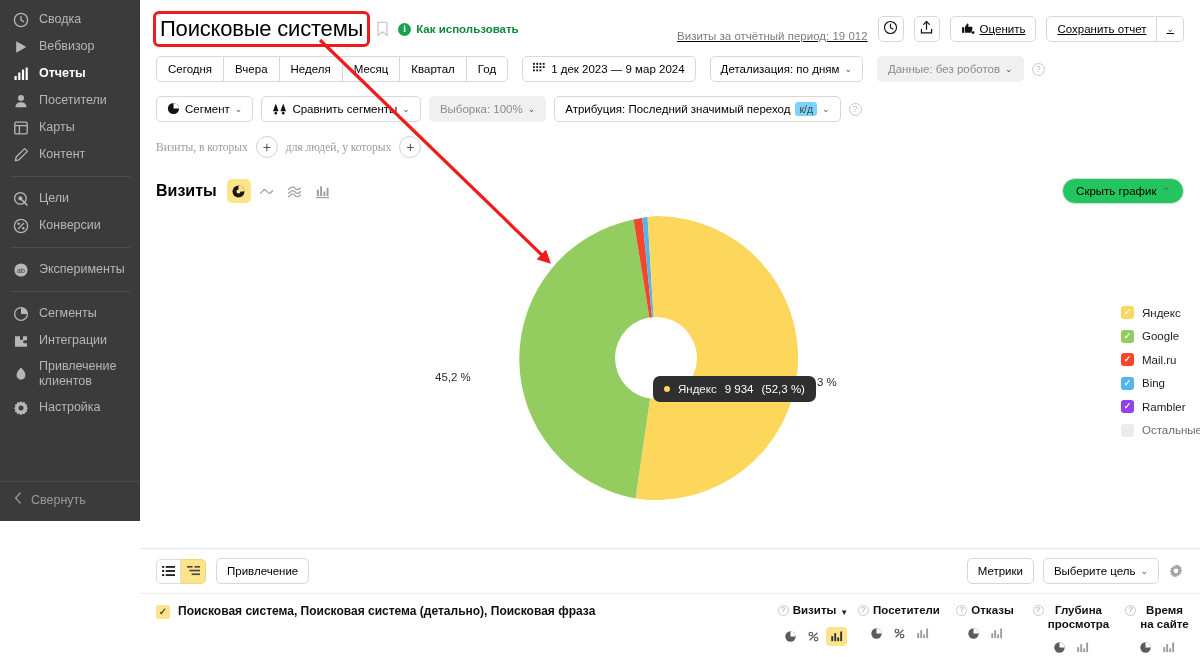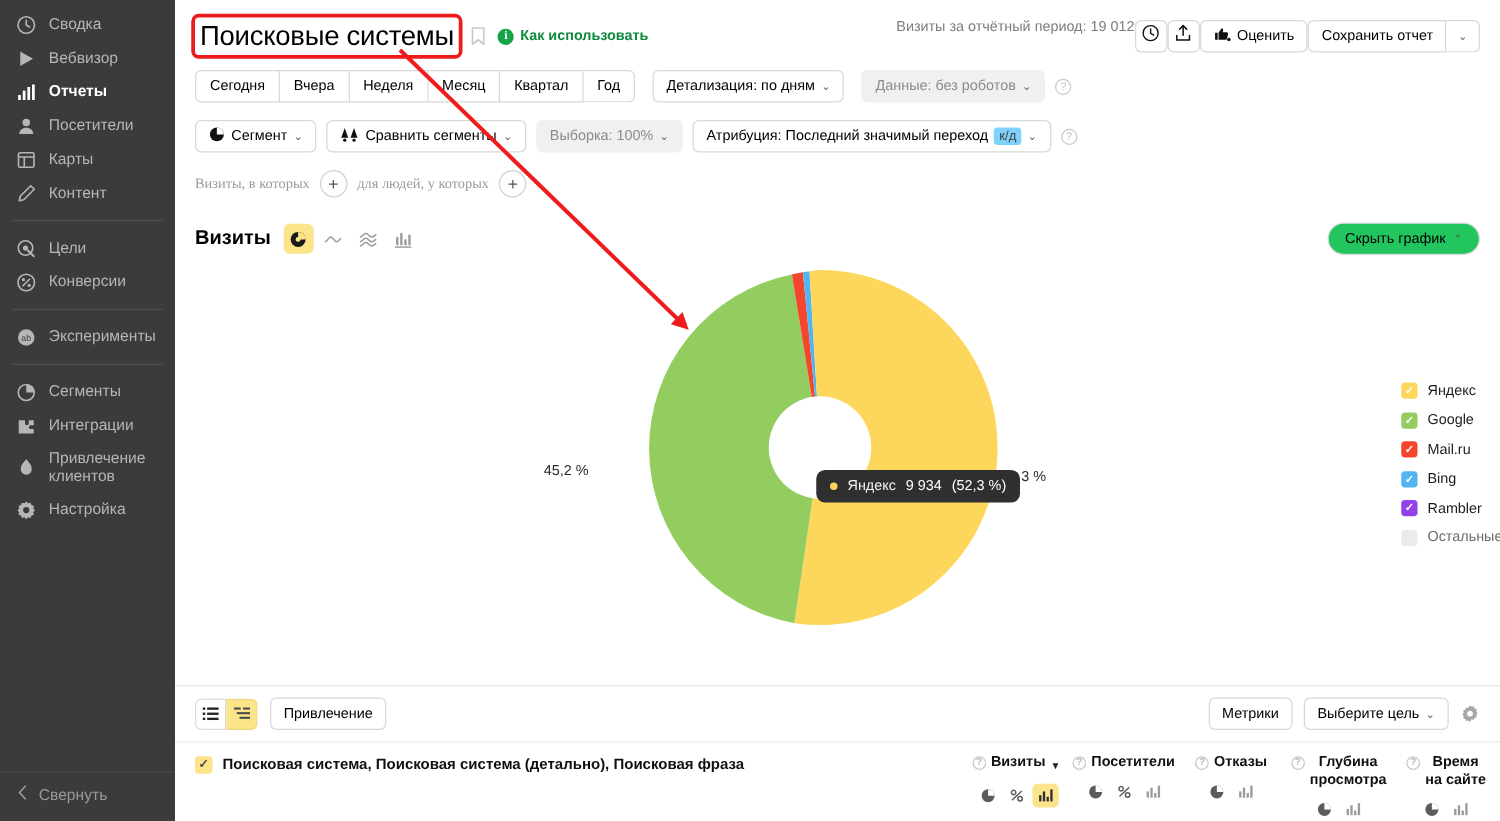--- a/index.html
+++ b/index.html
@@ -6,21 +6,21 @@
   html, body {
     width: 1200px; height: 657px;
     font-family: "Liberation Sans", sans-serif;
     background: #ffffff;
     overflow: hidden;
   }
   .app { display: flex; width: 1200px; height: 657px; position: relative; }
 
   
   .sidebar {
-    width: 140px; height: 657px; background: #3b3b3b;
+    width: 140px; height: 521px; background: #3b3b3b;
     display: flex; flex-direction: column; flex: 0 0 140px;
     position: relative;
   }
   .sb-group { padding: 6px 0; }
   .sb-sep { height: 1px; background: #4e4e4e; margin: 2px 10px; }
   .sb-item {
     display: flex; align-items: center; gap: 10px;
     padding: 5px 12px; color: #b6b6b6; font-size: 12.5px;
     line-height: 15px; cursor: pointer; min-height: 27px;
   }
@@ -48,21 +48,21 @@
   .title-hl { outline: 3px solid #ee1c1c; border-radius: 3px; }
   .bookmark-icon { color: #c8c8c8; display:flex; cursor:pointer; }
   .howto { display: flex; align-items: center; gap: 5px; cursor: pointer; }
   .howto-txt { color: #0f8a3c; font-size: 11.5px; font-weight: bold; }
   .info-badge {
     width: 13px; height: 13px; border-radius: 50%; background: #16a34a;
     color: #fff; font-size: 9.5px; font-weight: bold; display: flex;
     align-items: center; justify-content: center; font-family: "Liberation Serif", serif;
   }
   .top-right {
-    margin-left: auto; display: flex; align-items: flex-start; gap: 0;
+    margin-left: auto; display: flex; align-items: flex-end; gap: 10px; text-decoration: underline;
   }
   .visits-label { font-size: 11.5px; color: #7d7d7d; white-space: nowrap; }
   .icon-btn {
     width: 26px; height: 26px; border: 1px solid #d8d8d8; border-radius: 5px;
     background: #fff; display: flex; align-items: center; justify-content: center;
     cursor: pointer;
   }
   .btn {
     height: 26px; border: 1px solid #d8d8d8; border-radius: 5px; background: #fff;
     display: flex; align-items: center; gap: 5px; padding: 0 10px;
@@ -410,20 +410,40 @@
       </div>
 
       <div class="toolbar">
         <div class="period-tabs">
           <div class="ptab">Сегодня</div>
           <div class="ptab">Вчера</div>
           <div class="ptab">Неделя</div>
           <div class="ptab">Месяц</div>
           <div class="ptab">Квартал</div>
           <div class="ptab">Год</div>
+        </div>
+        <div class="btn" style="margin-left:6px;">
+          <span>
+            <svg width="13" height="13" viewBox="0 0 14 14">
+                <g fill="#111">
+                  <rect x="0" y="1" width="2" height="2"></rect>
+                  <rect x="3.5" y="1" width="2" height="2"></rect>
+                  <rect x="7" y="1" width="2" height="2"></rect>
+                  <rect x="10.5" y="1" width="2" height="2"></rect>
+                  <rect x="0" y="4.5" width="2" height="2"></rect>
+                  <rect x="3.5" y="4.5" width="2" height="2"></rect>
+                  <rect x="7" y="4.5" width="2" height="2"></rect>
+                  <rect x="10.5" y="4.5" width="2" height="2"></rect>
+                  <rect x="0" y="8" width="2" height="2"></rect>
+                  <rect x="3.5" y="8" width="2" height="2"></rect>
+                  <rect x="7" y="8" width="2" height="2"></rect>
+                </g>
+              </svg>
+          </span>
+          <span>1 дек 2023 — 9 мар 2024</span>
         </div>
         <div class="btn" style="margin-left:6px;">
           <span>Детализация: по дням</span>
           <span class="chev">⌄</span>
         </div>
         <div class="btn muted" style="margin-left:6px;">
           <span>Данные: без роботов</span>
           <span class="chev">⌄</span>
         </div>
         <div class="help-dot">?</div>

